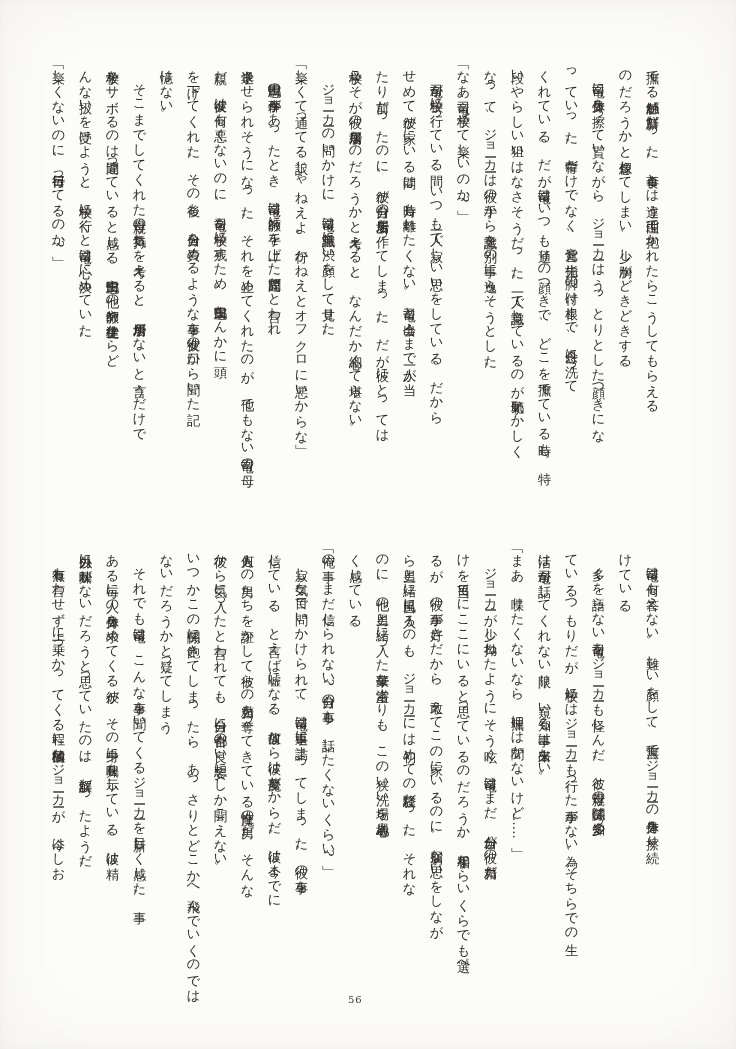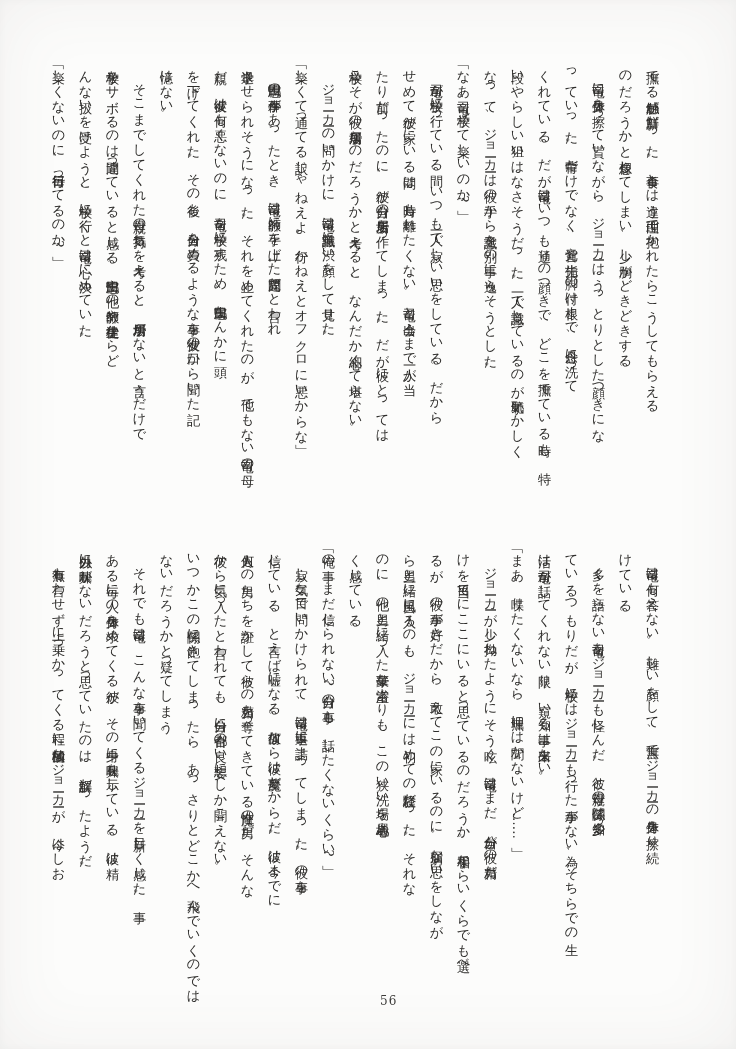--- a/index.html
+++ b/index.html
@@ -44,24 +44,23 @@
   }
   #bottom-block {
     top: 545px;
     right: 70px;
   }
   .page-number {
     position: absolute;
     top: 994px;
     left: 348px;
     font-family: "DejaVu Serif", "Liberation Serif", serif;
-    font-size: 12px;
+    font-size: 10px;
     letter-spacing: 1px;
     color: var(--page_number);
-    margin-left: 32px;
   }
 </style>
 </head>
 <body>
 
 <div class="scan-page">
 
   <div id="top-block" class="vblock">
       <div class="tline">撫でる感触が新鮮だった。食事とは違う理由で抱かれたらこうしてもらえる</div>
       <div class="tline">のだろうかと想像してしまい、少し胸がどきどきする。</div>

